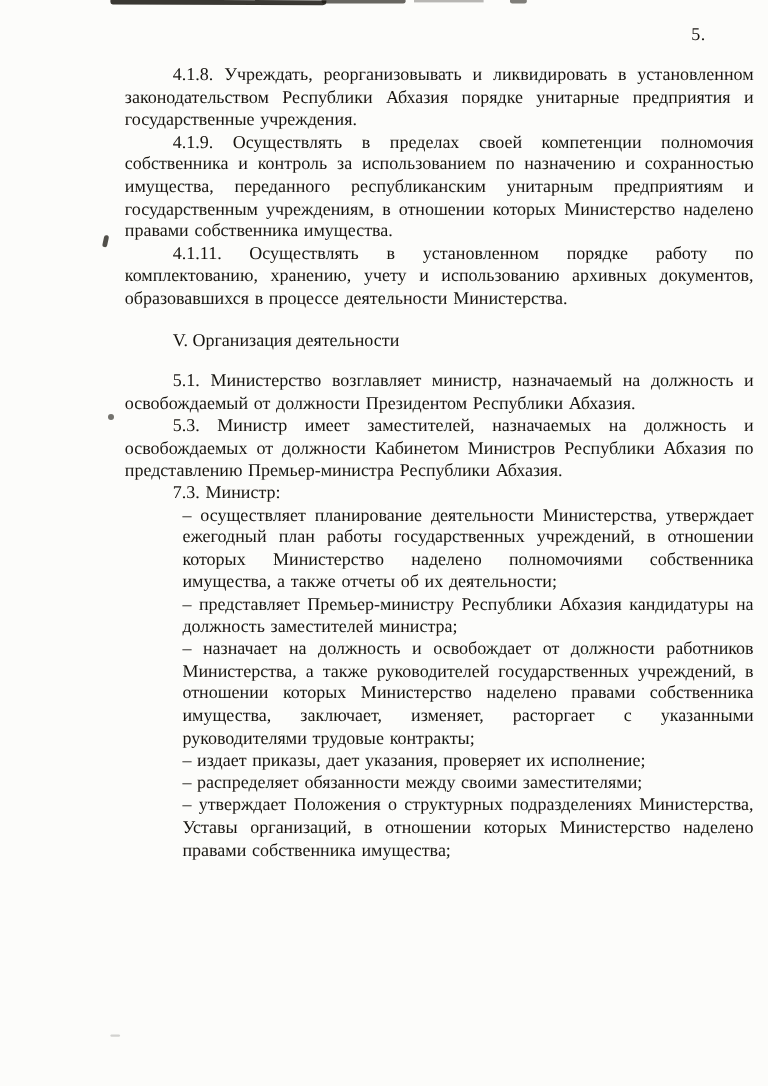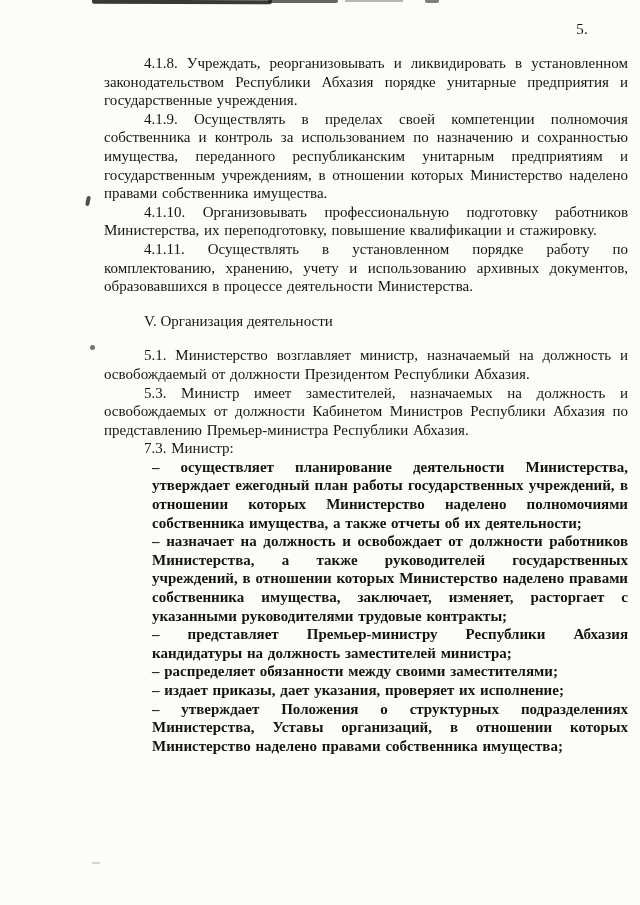--- a/index.html
+++ b/index.html
@@ -37,21 +37,20 @@
     word-spacing: 1px;
   }
   .heading {
     font-size: 15px;
     font-weight: normal;
     margin: 16px 0 16px 40px;
     line-height: 18.6px;
   }
   .duties {
     margin-left: 48px;
-    font-weight: bold;
   }
   .duty {
     font-size: 15px;
     line-height: 18.6px;
     text-align: justify;
     word-spacing: 1px;
   }
   
   .artifact { position: absolute; background: #18150f; }
   .a-top1   { left: 92px;  top: 0;     width: 180px; height: 4px; opacity: .85; border-radius: 0 0 3px 2px; transform: rotate(.2deg); }
@@ -74,32 +73,31 @@
   <div class="artifact a-left1"></div>
   <div class="artifact a-left2"></div>
   <div class="artifact a-bottom"></div>
 
   <div class="page-number">5.</div>
 
   <div class="content">
 
     <p class="para">4.1.8. Учреждать, реорганизовывать и ликвидировать в установленном законодательством Республики Абхазия порядке унитарные предприятия и государственные учреждения.</p>
     <p class="para">4.1.9. Осуществлять в пределах своей компетенции полномочия собственника и контроль за использованием по назначению и сохранностью имущества, переданного республиканским унитарным предприятиям и государственным учреждениям, в отношении которых Министерство наделено правами собственника имущества.</p>
-    <p class="para">4.1.10. Организовывать профессиональную подготовку работников Министерства, их переподготовку, повышение квалификации и стажировку.</p>
     <p class="para">4.1.11. Осуществлять в установленном порядке работу по комплектованию, хранению, учету и использованию архивных документов, образовавшихся в процессе деятельности Министерства.</p>
 
     <h2 class="heading">V. Организация деятельности</h2>
 
     <p class="para">5.1. Министерство возглавляет министр, назначаемый на должность и освобождаемый от должности Президентом Республики Абхазия.</p>
     <p class="para">5.3. Министр имеет заместителей, назначаемых на должность и освобождаемых от должности Кабинетом Министров Республики Абхазия по представлению Премьер-министра Республики Абхазия.</p>
     <p class="para">7.3. Министр:</p>
 
     <div class="duties">
       <p class="duty">– осуществляет планирование деятельности Министерства, утверждает ежегодный план работы государственных учреждений, в отношении которых Министерство наделено полномочиями собственника имущества, а также отчеты об их деятельности;</p>
+      <p class="duty">– представляет Премьер-министру Республики Абхазия кандидатуры на должность заместителей министра;</p>
       <p class="duty">– назначает на должность и освобождает от должности работников Министерства, а также руководителей государственных учреждений, в отношении которых Министерство наделено правами собственника имущества, заключает, изменяет, расторгает с указанными руководителями трудовые контракты;</p>
-      <p class="duty">– представляет Премьер-министру Республики Абхазия кандидатуры на должность заместителей министра;</p>
+      <p class="duty">– издает приказы, дает указания, проверяет их исполнение;</p>
       <p class="duty">– распределяет обязанности между своими заместителями;</p>
-      <p class="duty">– издает приказы, дает указания, проверяет их исполнение;</p>
       <p class="duty">– утверждает Положения о структурных подразделениях Министерства, Уставы организаций, в отношении которых Министерство наделено правами собственника имущества;</p>
     </div>
 
   </div>
 </div>
 
 </body></html>

